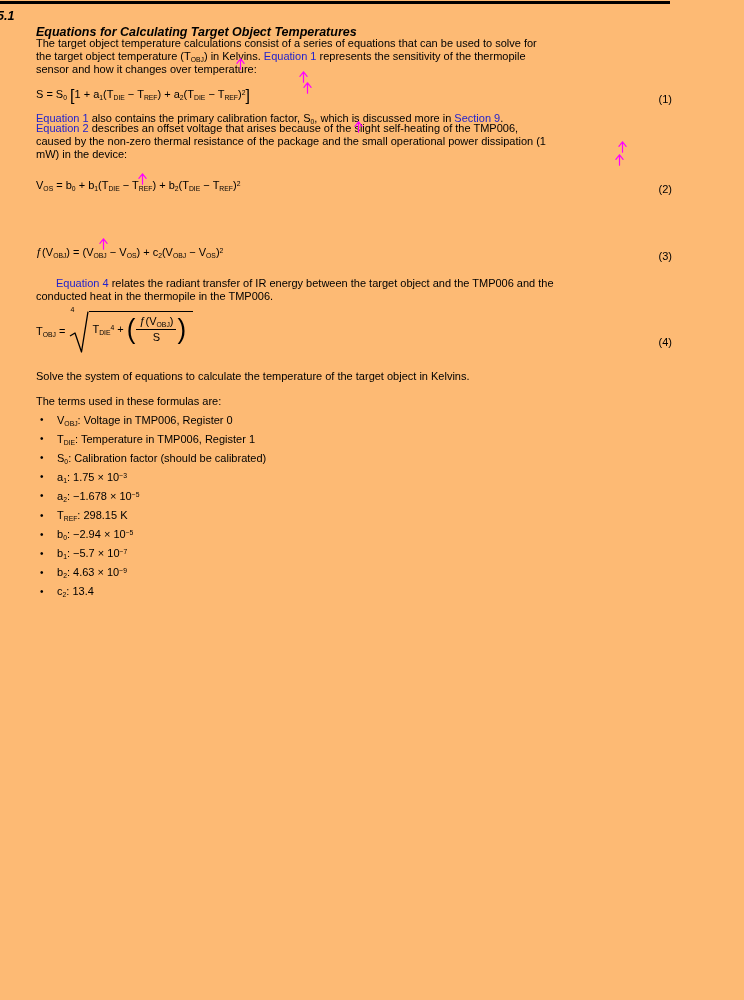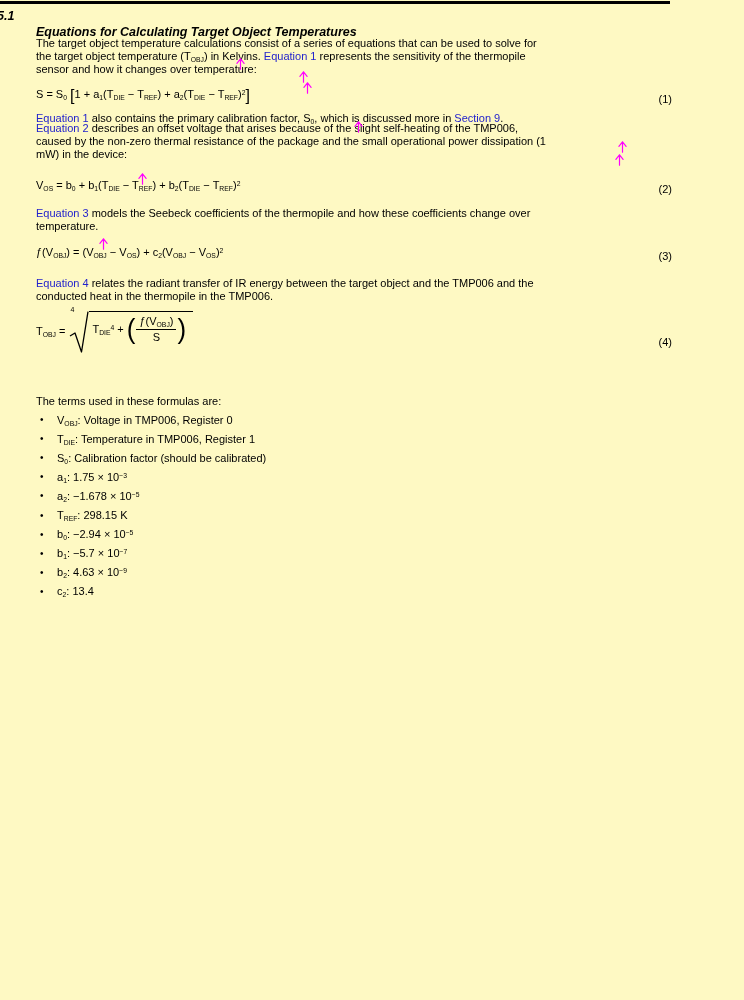--- a/index.html
+++ b/index.html
@@ -1,17 +1,17 @@
 <!DOCTYPE html>
 <html><head>
 <meta charset="utf-8">
 <style>
   html,body { margin:0; padding:0; background:#ffffff; }
   .page {
-    position:relative; width:744px; height:1000px; background:#fef9c3;
+    position:relative; width:744px; height:1000px; background:#fdba74;
     font-family:"Liberation Sans","DejaVu Sans",sans-serif; color:#000;
     overflow:hidden;
   }
   .top-rule { position:absolute; left:0; top:1px; width:670px; height:2.5px; background:#000; }
 
   .heading { position:absolute; top:9px; left:0; right:0; font-size:12.5px; font-weight:bold; font-style:italic; }
   .heading .num  { position:absolute; left:-3px; top:0; }
   .heading .title{ position:absolute; left:36px; top:16px; }
 
   .para { position:absolute; left:36px; font-size:11px; line-height:13px; white-space:nowrap; }
@@ -64,28 +64,27 @@
 
   <div class="para" style="top:112px"><span class="link" style="color: rgb(34, 34, 204);">Equation 1</span> also contains the primary calibration factor, S<sub>0</sub>, which is discussed more in <span class="link" style="color: rgb(34, 34, 204);">Section 9</span>.</div>
 
   <div class="para" style="top:122px"><span class="link" style="color: rgb(34, 34, 204);">Equation 2</span> describes an offset voltage that arises because of the slight self-heating of the TMP006,<br>caused by the non-zero thermal resistance of the package and the small operational power dissipation (1<br>mW) in the device:</div>
 
   <div class="eq" style="top:179px">
     <span class="eqbody">V<sub>OS</sub> = b<sub>0</sub> + b<sub>1</sub>(T<sub>DIE</sub> − T<sub>REF</sub>) + b<sub>2</sub>(T<sub>DIE</sub> − T<sub>REF</sub>)<sup>2</sup></span>
     <span class="eqnum" style="top:4px">(2)</span>
   </div>
 
-  <div class="para" style="top:207px"><span class="link" style="color: rgb(34, 34, 204);">Equation 3</span> models the Seebeck coefficients of the thermopile and how these coefficients change over<br>temperature.</div>
 
   <div class="eq" style="top:246px">
     <span class="eqbody">ƒ(V<sub>OBJ</sub>) = (V<sub>OBJ</sub> − V<sub>OS</sub>) + c<sub>2</sub>(V<sub>OBJ</sub> − V<sub>OS</sub>)<sup>2</sup></span>
     <span class="eqnum" style="top:4px">(3)</span>
   </div>
 
-  <div class="para" style="top:277px"><span class="link" style="color: rgb(34, 34, 204);">Equation 4</span> relates the radiant transfer of IR energy between the target object and the TMP006 and the<br>conducted heat in the thermopile in the TMP006.</div>
+  <div class="para" style="top:277px"><span class="link" style="color: rgb(34, 34, 204); margin-left: 20px;">Equation 4</span> relates the radiant transfer of IR energy between the target object and the TMP006 and the<br>conducted heat in the thermopile in the TMP006.</div>
 
   <div class="eq" style="top:308px">
     <div class="eq4wrap">
       <span class="eq4lhs">T<sub>OBJ</sub> =</span>
       <span class="radical">
         <span class="rootidx">4</span>
         <svg class="rootsign" width="21" height="44" viewBox="0 0 21 44">
           <path d="M2 26 L7 23 L13.5 42 L20 1.6" fill="none" stroke="#000" stroke-width="1.3" stroke-linejoin="round"></path>
         </svg>
         <span class="radicand">
@@ -95,20 +94,21 @@
             <span class="fracnum">ƒ(V<sub>OBJ</sub>)</span>
             <span class="fracden">S</span>
           </span>
           <span class="paren">)</span>
         </span>
       </span>
     </div>
     <span class="eqnum" style="top:28px">(4)</span>
   </div>
 
+  <div class="para" style="top:370px">Solve the system of equations to calculate the temperature of the target object in Kelvins.</div>
   <div class="para" style="top:395px">The terms used in these formulas are:</div>
 
   <div class="terms">
     <div class="term">
         <span class="bullet">•</span>
         <span>V<sub>OBJ</sub>: Voltage in TMP006, Register 0</span>
       </div>
     <div class="term">
         <span class="bullet">•</span>
         <span>T<sub>DIE</sub>: Temperature in TMP006, Register 1</span>

